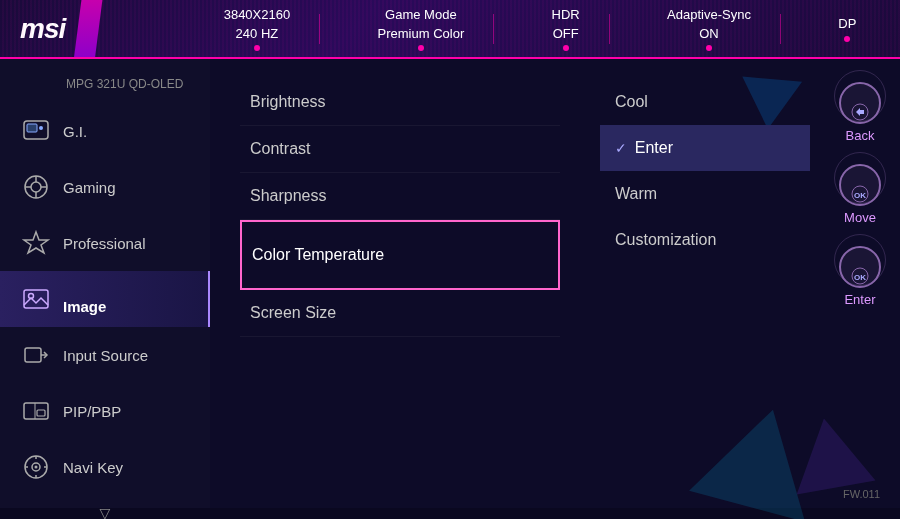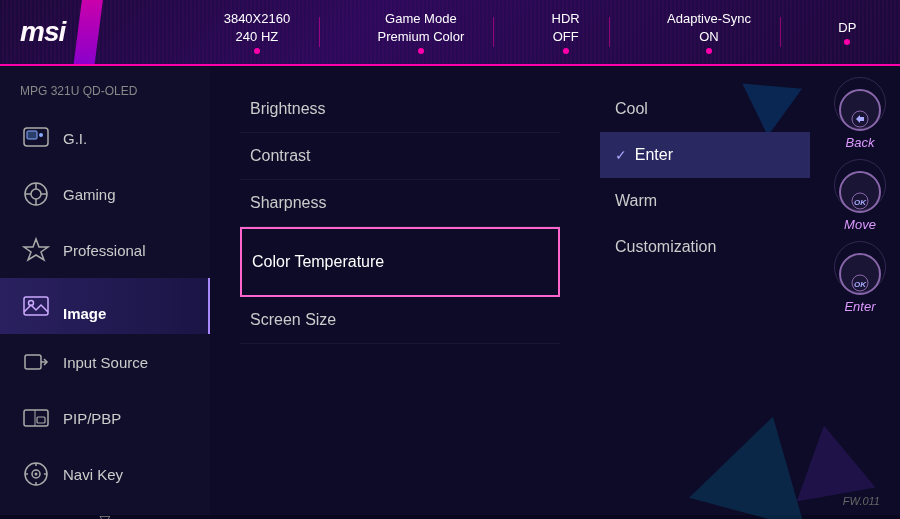--- a/index.html
+++ b/index.html
@@ -8,21 +8,21 @@
       height: 519px;
       overflow: hidden;
       background: #0a0820;
       font-family: 'Arial', sans-serif;
       position: relative;
     }
 
     
     .top-banner {
       width: 100%;
-      height: 66px;
+      height: 59px;
       background: linear-gradient(135deg, #1a0a3a 0%, #2a0a5a 40%, #1a0a3a 100%);
       display: flex;
       align-items: center;
       position: relative;
       overflow: hidden;
       border-bottom: 2px solid #ff00aa;
     }
 
     .top-banner::before {
       content: '';
@@ -111,20 +111,21 @@
       background: #100e2a;
       padding: 10px 0;
       position: relative;
       z-index: 2;
     }
 
     .monitor-label {
       color: #888;
       font-size: 12px;
       padding: 8px 20px 12px;
+      margin-left: 46px;
     }
 
     .sidebar-item {
       display: flex;
       align-items: center;
       padding: 12px 20px;
       color: #ccc;
       font-size: 15px;
       cursor: pointer;
       gap: 11px;
@@ -204,21 +205,20 @@
     
     .right-controls {
       width: 80px;
       display: flex;
       flex-direction: column;
       align-items: center;
       padding: 15px 0;
       gap: 5px;
       position: relative;
       z-index: 2;
-      font-style: italic;
     }
 
     .control-btn {
       display: flex;
       flex-direction: column;
       align-items: center;
       gap: 4px;
       cursor: pointer;
       margin: 8px 0;
     }

